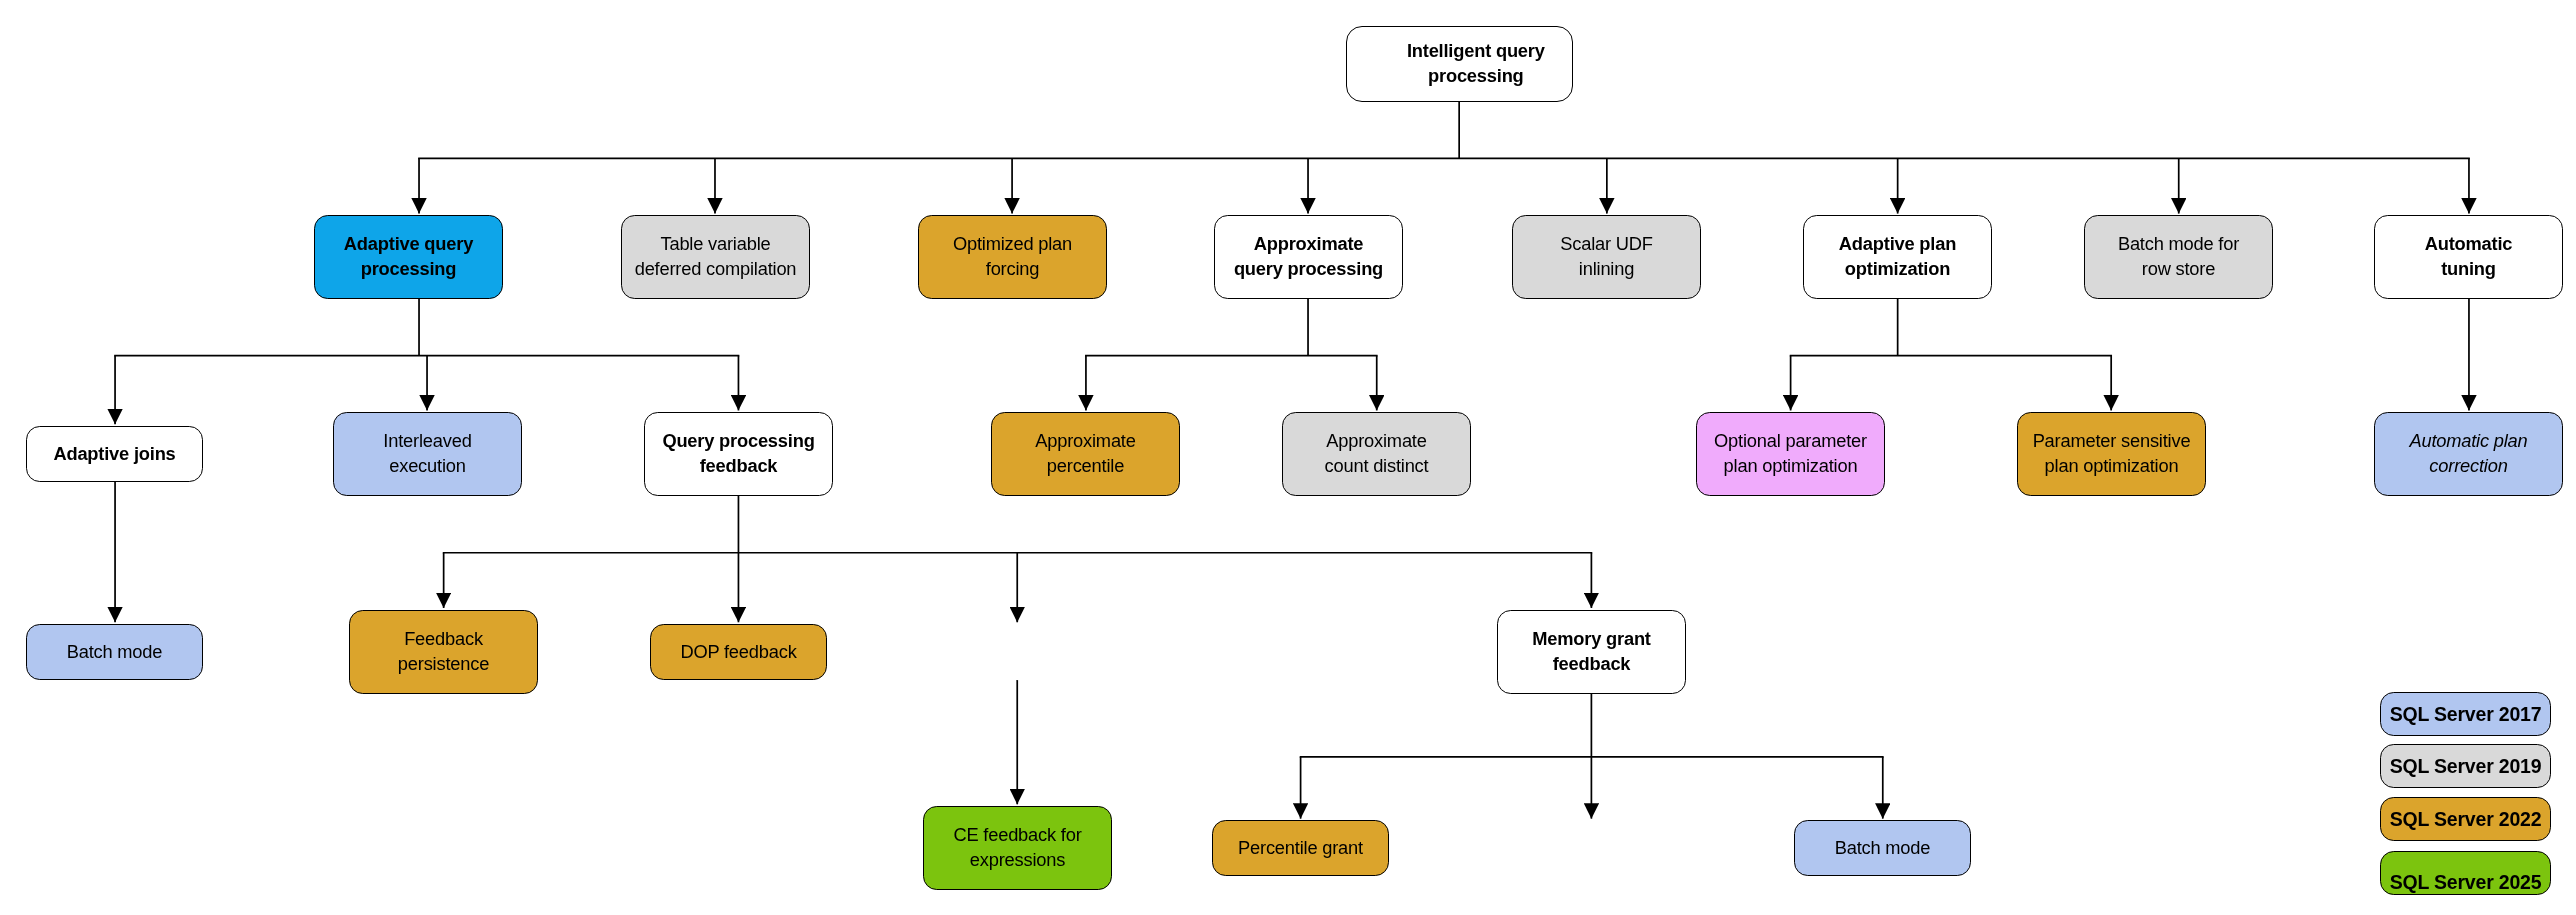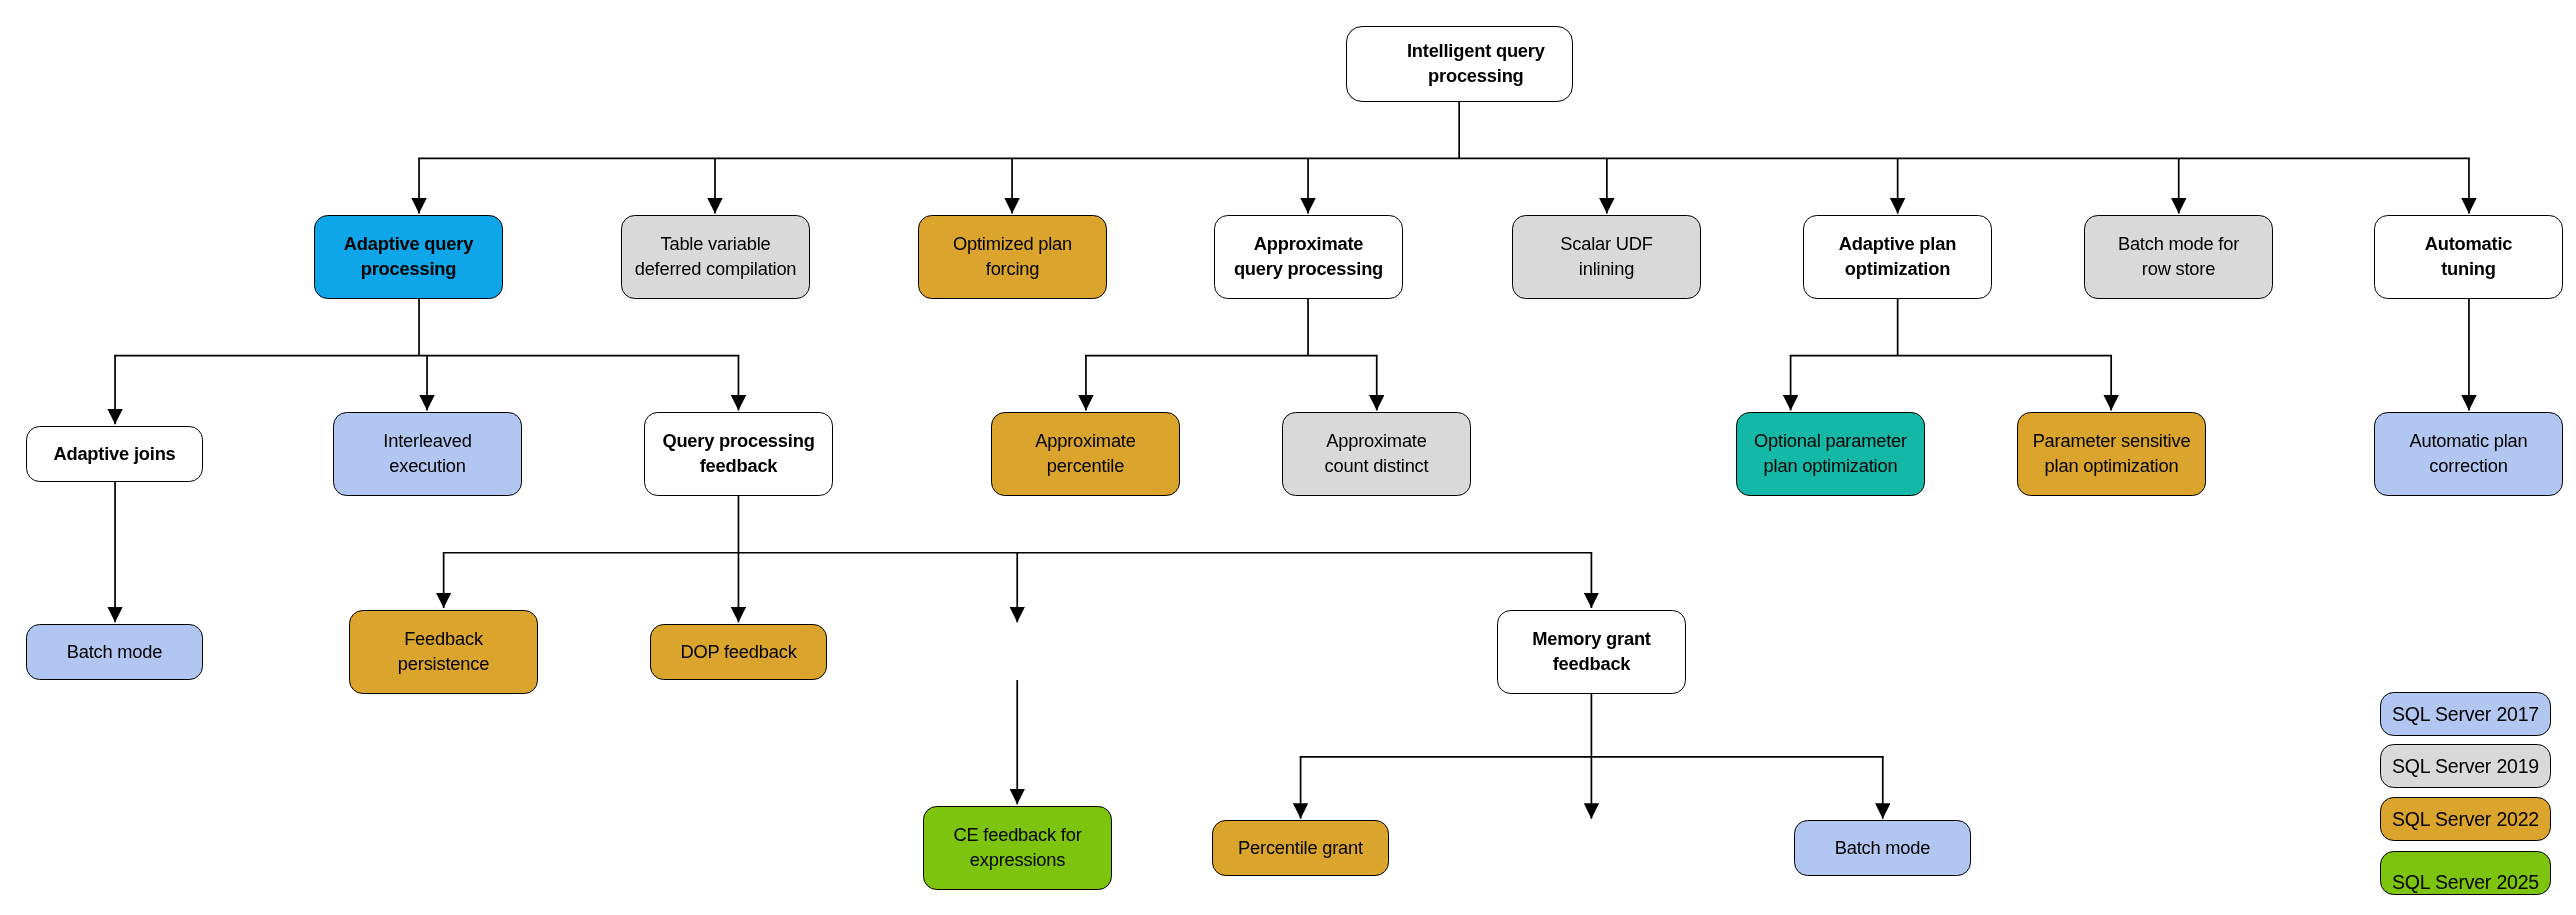--- a/index.html
+++ b/index.html
@@ -12,21 +12,21 @@
     display:flex;align-items:center;justify-content:center;text-align:center;
     font-size:18.3px;line-height:24.6px;letter-spacing:-0.2px;
     white-space:pre-line;padding:2.3px 3.4px;
   }
   .node.cat{font-weight:bold;}
   .node.root{border-radius:16px;}
   .legend-chip{
     position:absolute;z-index:2;box-sizing:border-box;
     border:1.7px solid #000;border-radius:13.7px;
     display:flex;align-items:center;justify-content:center;text-align:center;
-    font-size:19.5px;letter-spacing:-0.2px;
+    font-size:19.5px;letter-spacing:-0.2px;font-weight:bold;
   }
   .label{display:block;}
 </style>
 </head>
 <body>
 
 <div id="canvas">
   <svg id="edges" width="2576" height="916" viewBox="0 0 4500 1600">
       <defs>
         <marker id="arrow" viewBox="0 0 10 10" refX="10" refY="5" markerWidth="9" markerHeight="9" orient="auto">
@@ -122,29 +122,29 @@
 feedback</span>
   </div>
   <div class="node" style="left: 991px; top: 412px; width: 189px; height: 84px; background: rgb(219, 164, 44);">
     <span class="label">Approximate
 percentile</span>
   </div>
   <div class="node" style="left: 1282px; top: 412px; width: 189px; height: 84px; background: rgb(217, 217, 217);">
     <span class="label">Approximate
 count distinct</span>
   </div>
-  <div class="node" style="left: 1696px; top: 412px; width: 189px; height: 84px; background: #14b8a6; margin-left: 40px;">
+  <div class="node" style="left: 1696px; top: 412px; width: 189px; height: 84px; background: #f0abfc;">
     <span class="label">Optional parameter
 plan optimization</span>
   </div>
   <div class="node" style="left: 2017px; top: 412px; width: 189px; height: 84px; background: rgb(219, 164, 44);">
     <span class="label">Parameter sensitive
 plan optimization</span>
   </div>
-  <div class="node" style="left: 2374px; top: 412px; width: 189px; height: 84px; background: rgb(177, 198, 240);">
+  <div class="node" style="left: 2374px; top: 412px; width: 189px; height: 84px; background: rgb(177, 198, 240); font-style: italic;">
     <span class="label">Automatic plan
 correction</span>
   </div>
 
   <div class="node" style="left: 26px; top: 624px; width: 177px; height: 56px; background: rgb(177, 198, 240);">
     <span class="label">Batch mode</span>
   </div>
   <div class="node" style="left: 349px; top: 610px; width: 189px; height: 84px; background: rgb(219, 164, 44);">
     <span class="label">Feedback
 persistence</span>

